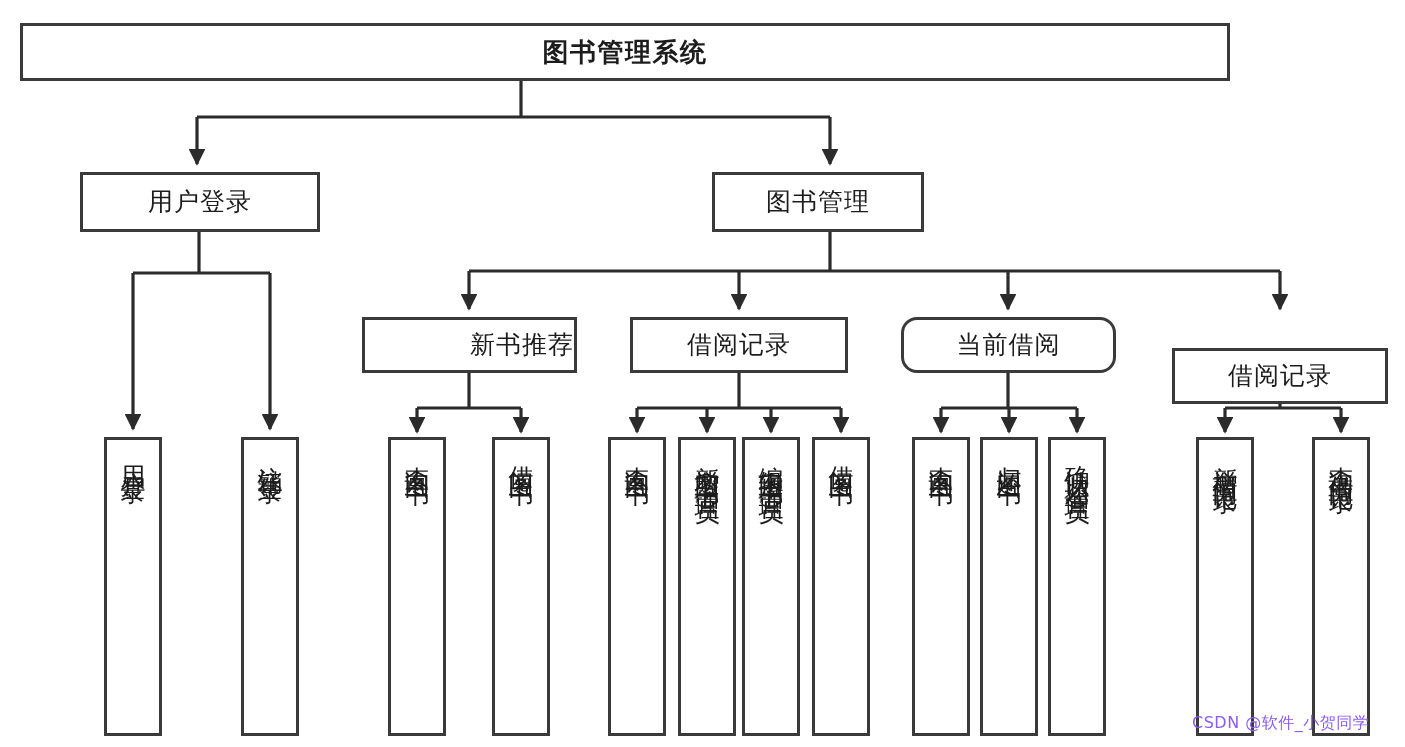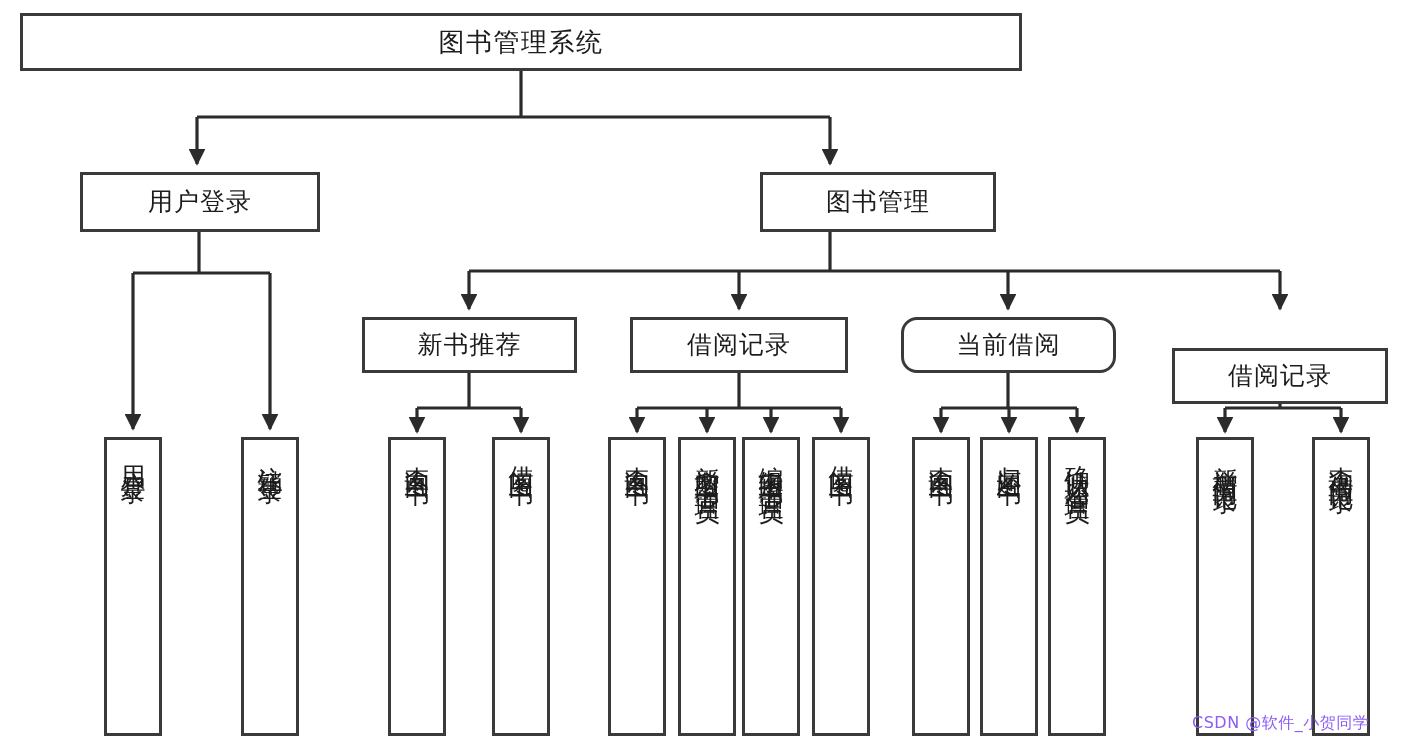--- a/index.html
+++ b/index.html
@@ -123,32 +123,32 @@
       <path d="M 1009 408 L 1009 432" marker-end="url(#arrow)"></path>
       <path d="M 1077 408 L 1077 432" marker-end="url(#arrow)"></path>
 
       <path d="M 1280 373 L 1280 408"></path>
       <path d="M 1225 408 L 1341 408"></path>
       <path d="M 1225 408 L 1225 432" marker-end="url(#arrow)"></path>
       <path d="M 1341 408 L 1341 432" marker-end="url(#arrow)"></path>
     </g>
   </svg>
 
-  <div class="node horiz root" style="left:20px; top:13px; width:1002px; height:58px;">
+  <div class="node horiz root" style="left:20px; top:23px; width:1210px; height:58px;font-weight:bold;">
     <span class="label">图书管理系统</span>
   </div>
 
   <div class="node horiz" style="left:80px; top:172px; width:240px; height:60px;">
     <span class="label">用户登录</span>
   </div>
-  <div class="node horiz" style="left:712px; top:172px; width:236px; height:60px;margin-left:48px;">
+  <div class="node horiz" style="left:712px; top:172px; width:212px; height:60px;">
     <span class="label">图书管理</span>
   </div>
 
-  <div class="node horiz" style="left:362px; top:317px; width:215px; height:56px;">
+  <div class="node horiz" style="left:362px; top:317px; width:215px; height:56px;justify-content:flex-end;">
     <span class="label">新书推荐</span>
   </div>
   <div class="node horiz" style="left:630px; top:317px; width:218px; height:56px;">
     <span class="label">借阅记录</span>
   </div>
   <div class="node horiz" style="left:901px; top:317px; width:215px; height:56px;border-radius:16px;">
     <span class="label">当前借阅</span>
   </div>
   <div class="node horiz" style="left:1172px; top:317px; width:216px; height:56px;margin-top:31px;">
     <span class="label">借阅记录</span>

